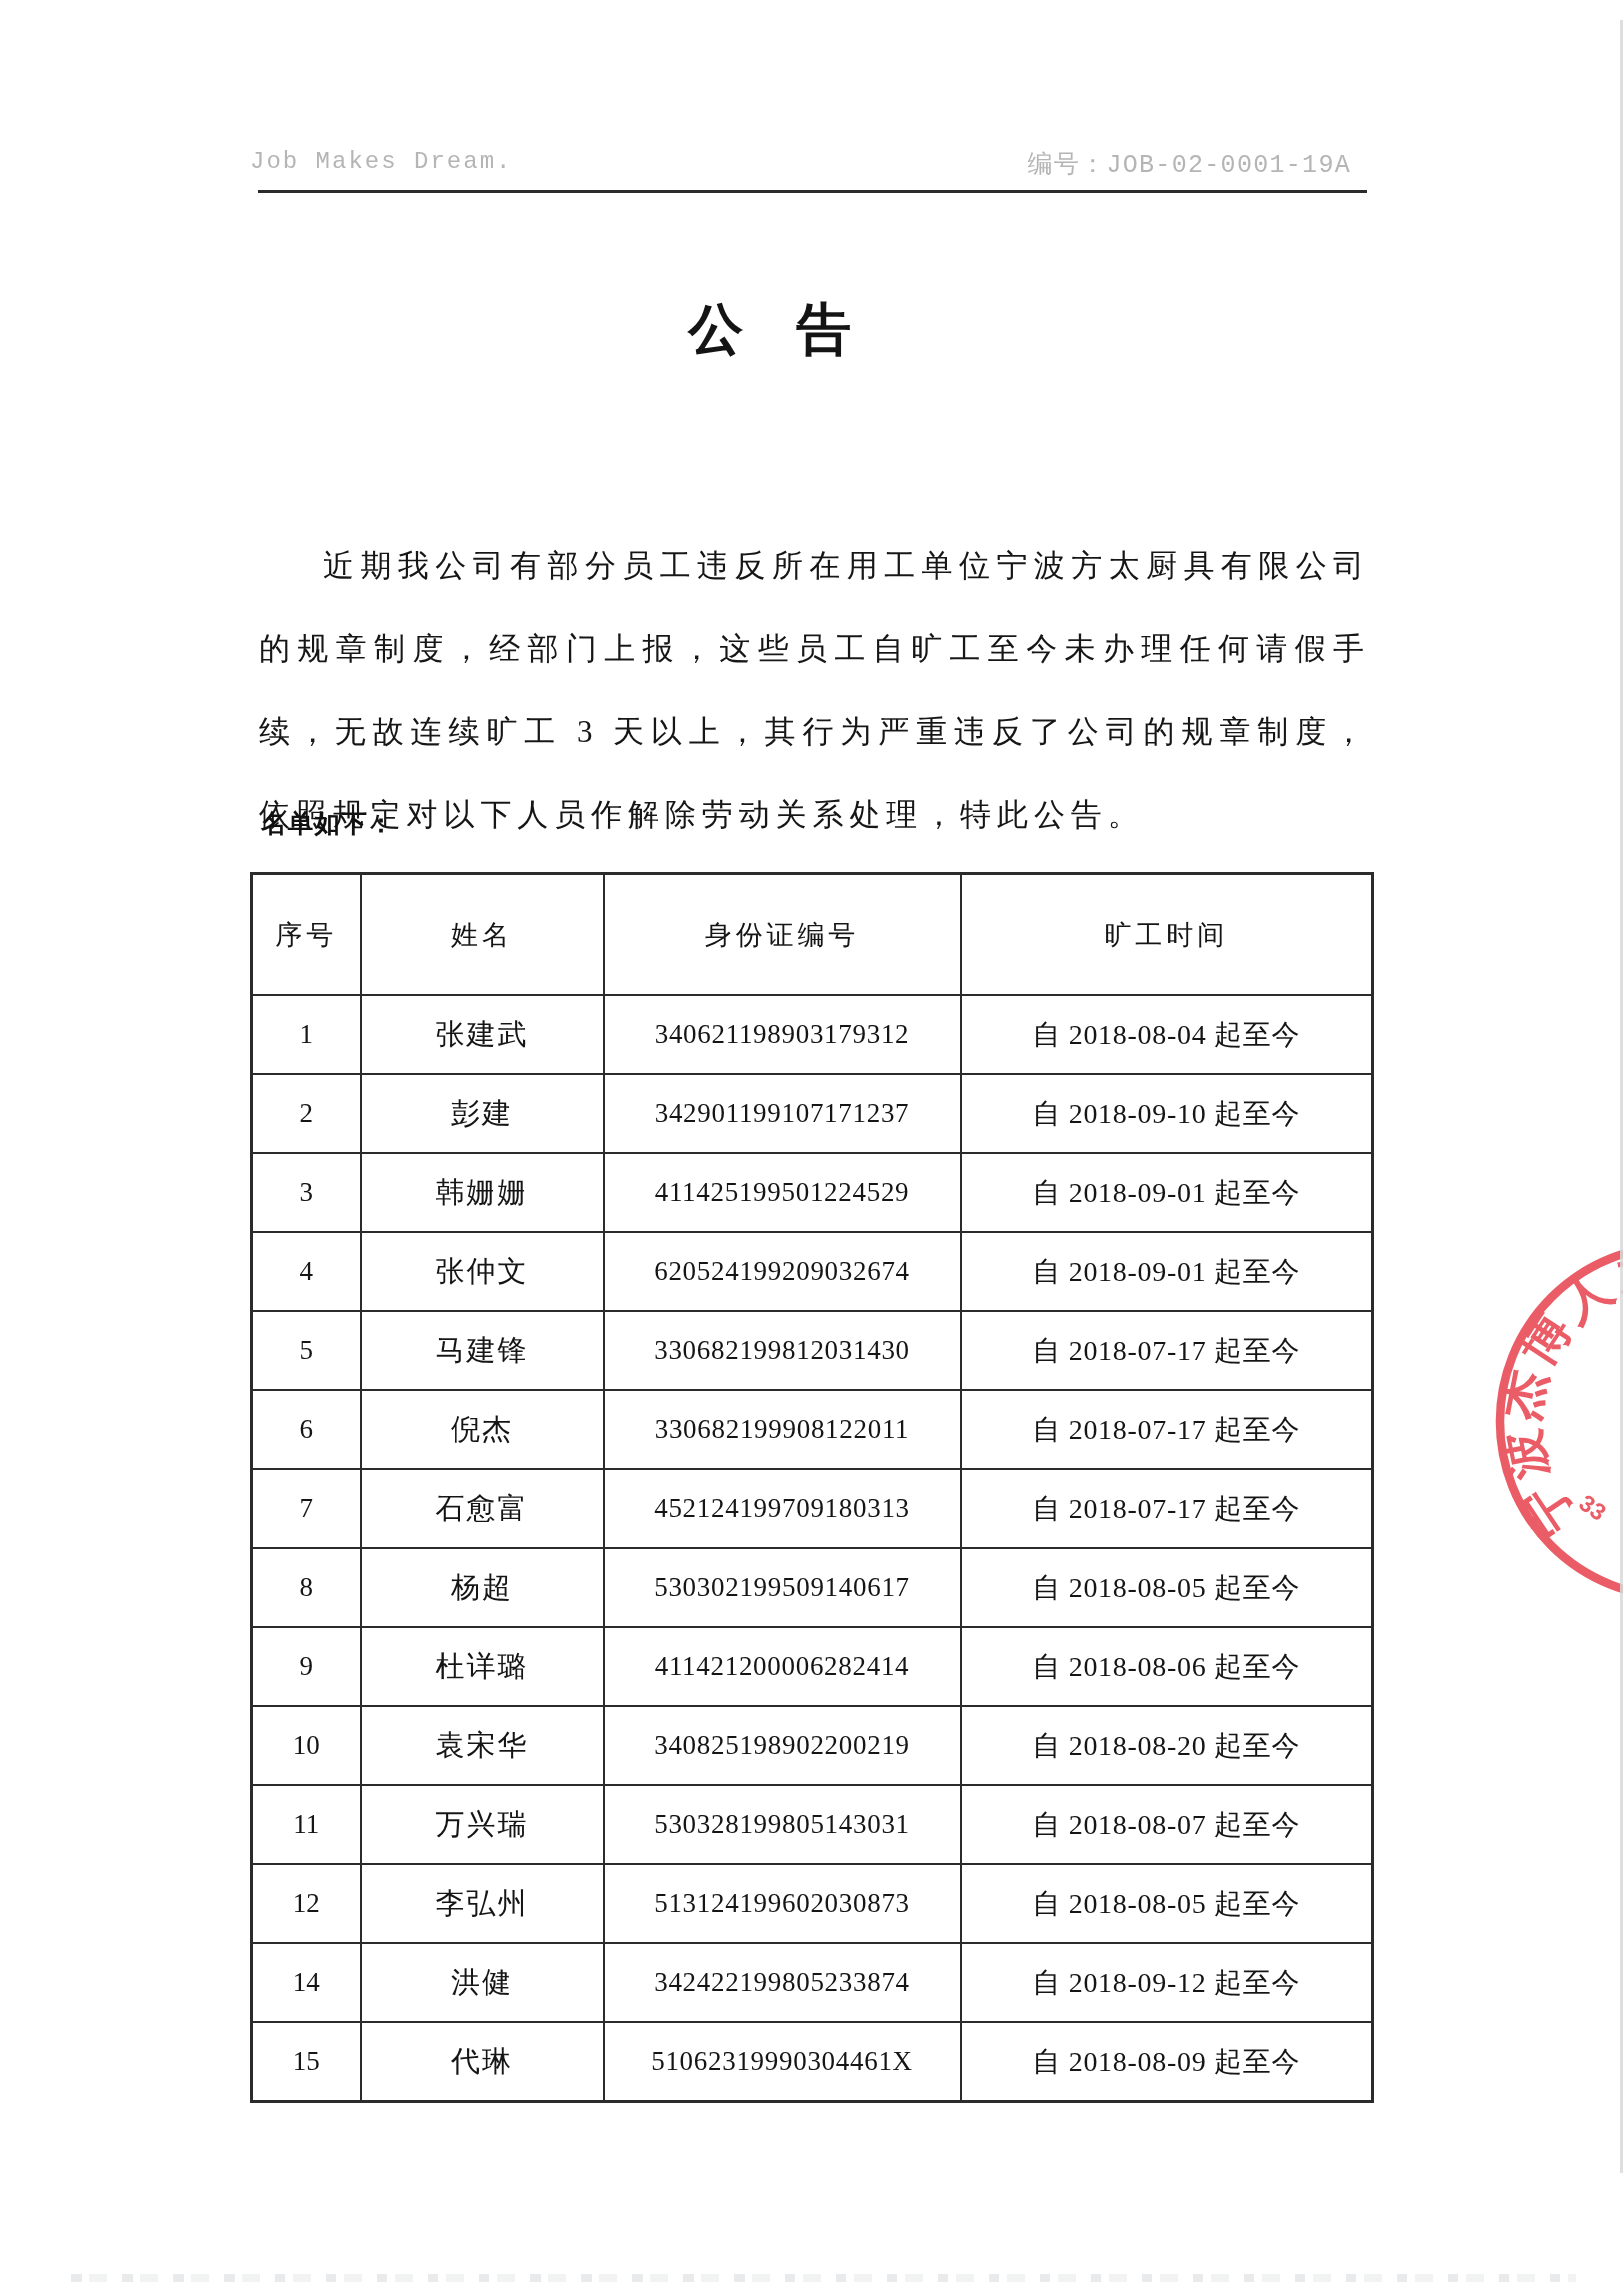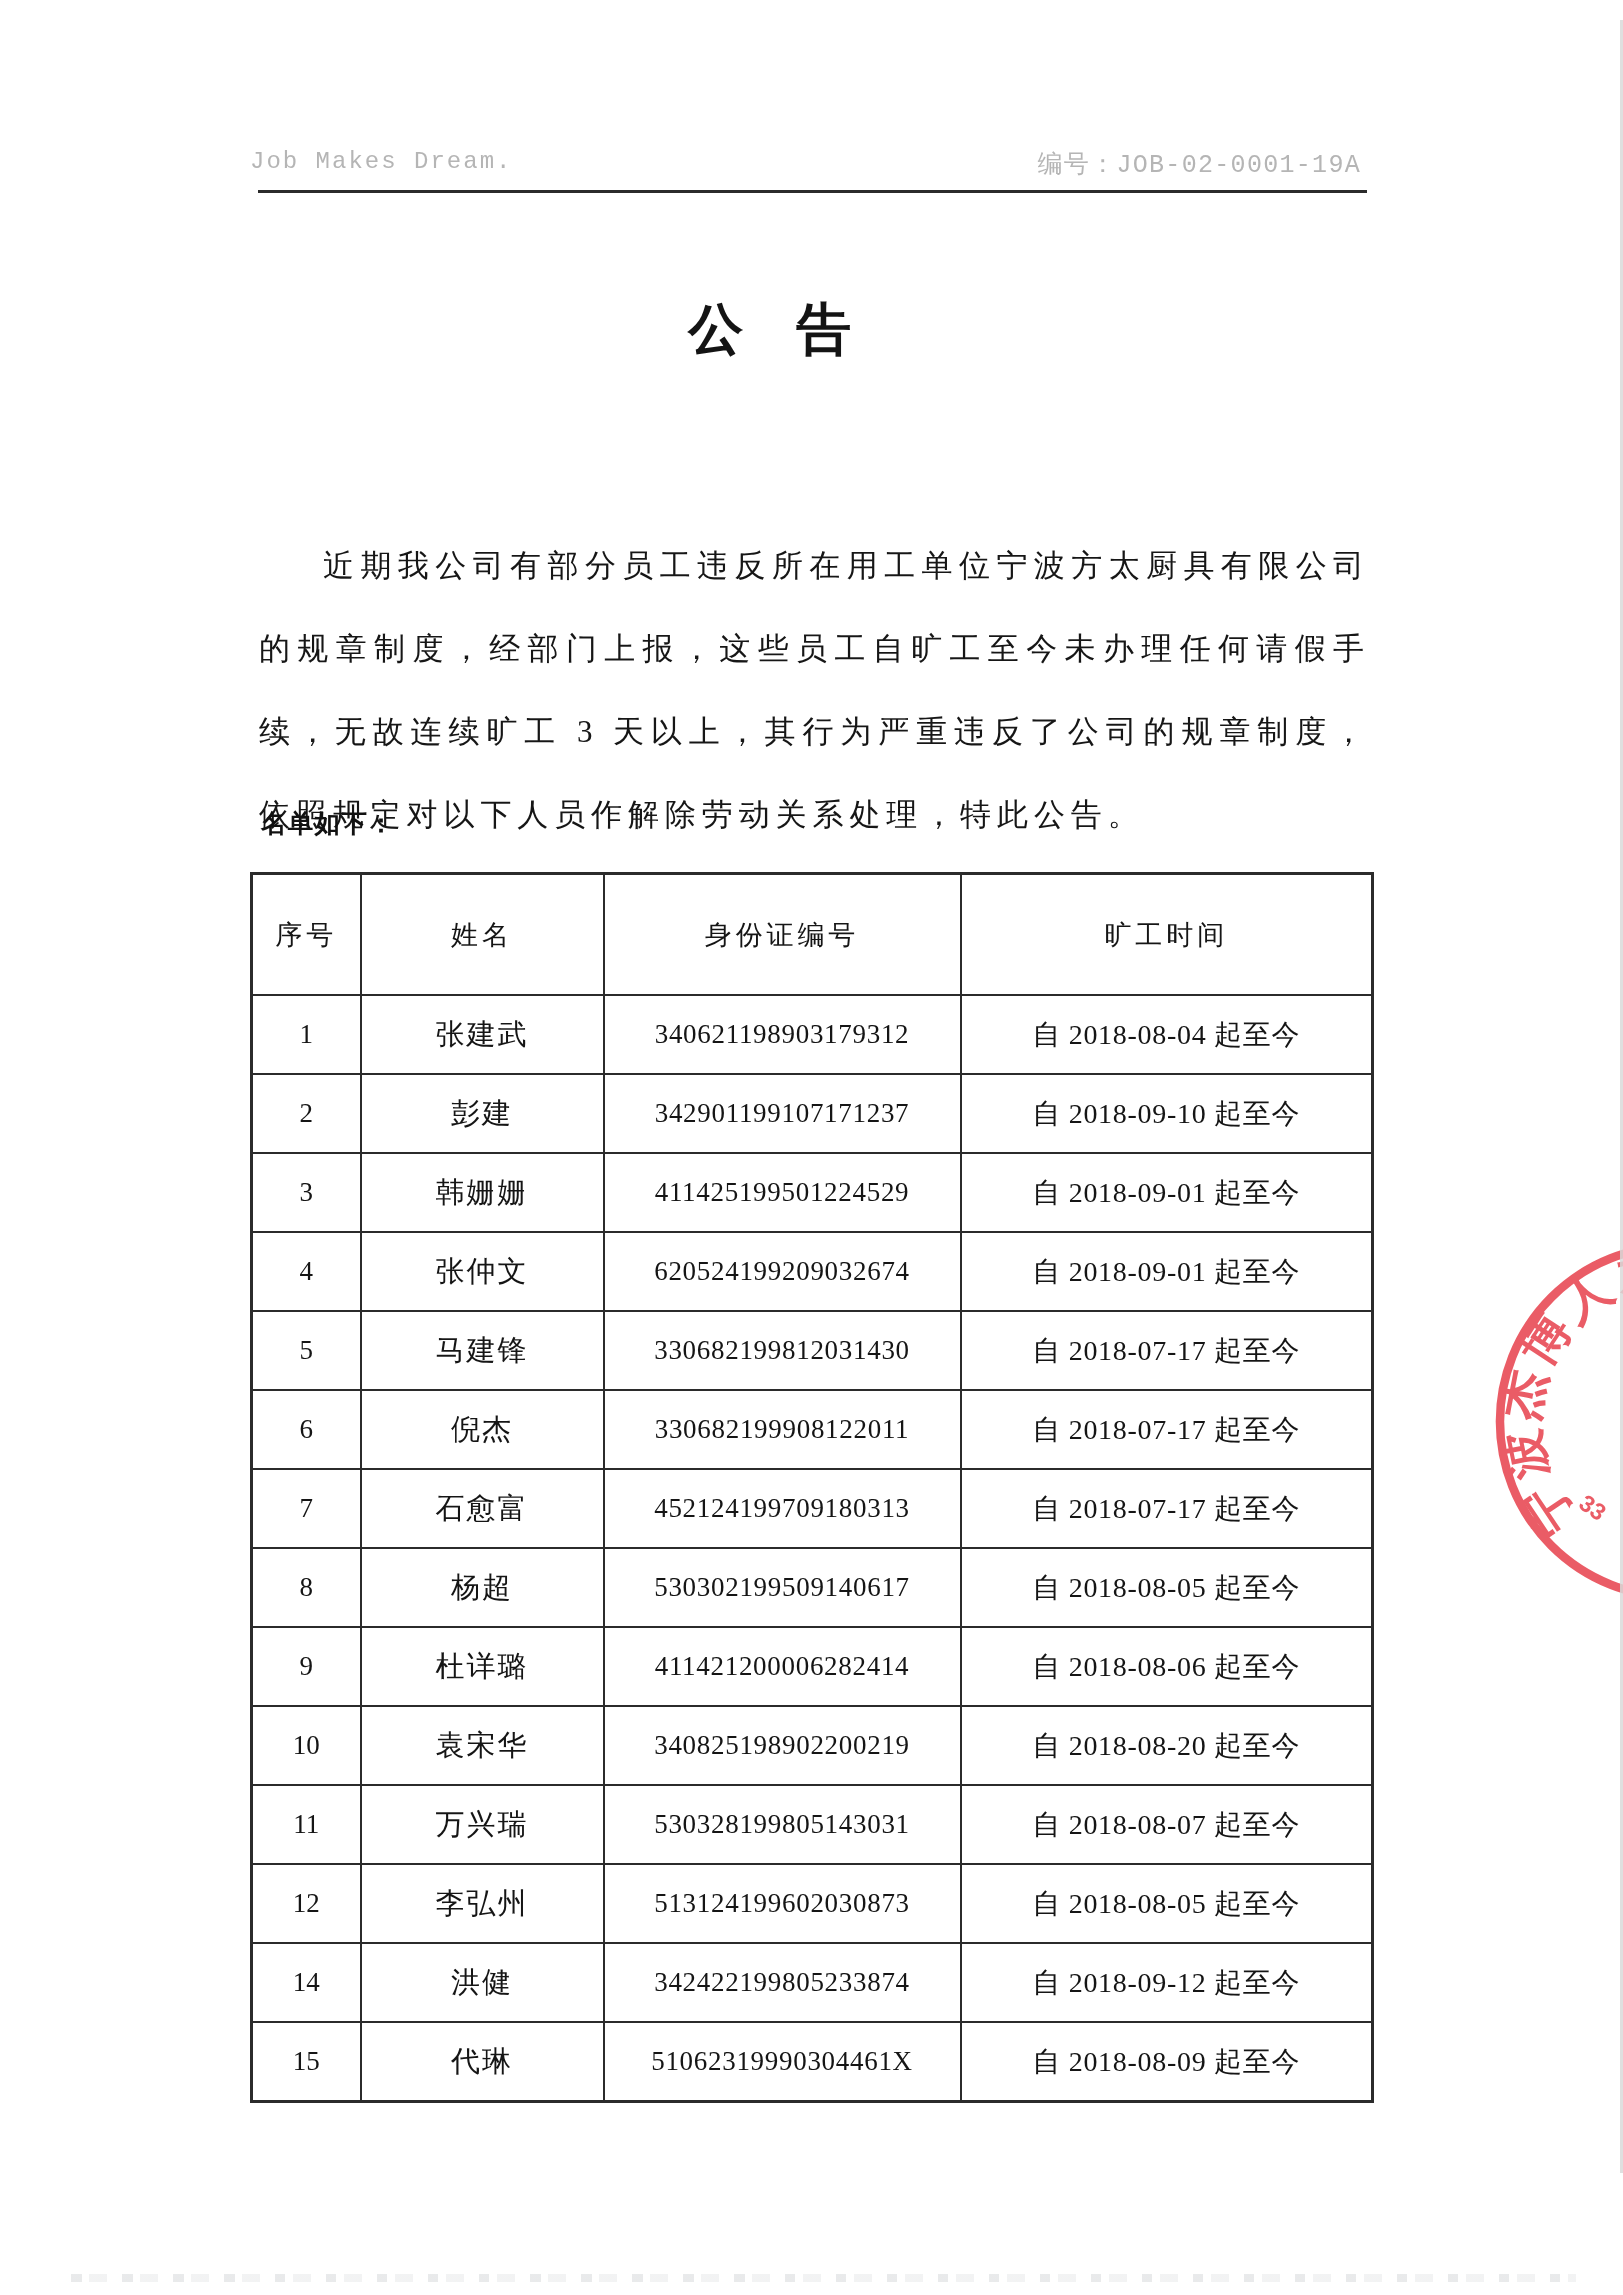--- a/index.html
+++ b/index.html
@@ -18,21 +18,21 @@
   }
   .page{position:absolute;inset:0;overflow:hidden;}
 
   
   .slogan{
     position:absolute;left:250px;top:148px;
     font-family:"Liberation Mono","DejaVu Sans Mono",monospace;
     font-size:24px;letter-spacing:2px;color:var(--muted-gray);
   }
   .doc-no{
-    position:absolute;right:262px;top:147px;
+    position:absolute;right:272px;top:147px;
     font-family:"Liberation Mono","DejaVu Sans Mono",monospace;
     font-size:25px;letter-spacing:1.3px;color:var(--muted-gray);
   }
   .header-rule{
     position:absolute;left:258px;top:190px;width:1109px;height:3.3px;
     background:var(--line);
   }
 
   
   .title{

